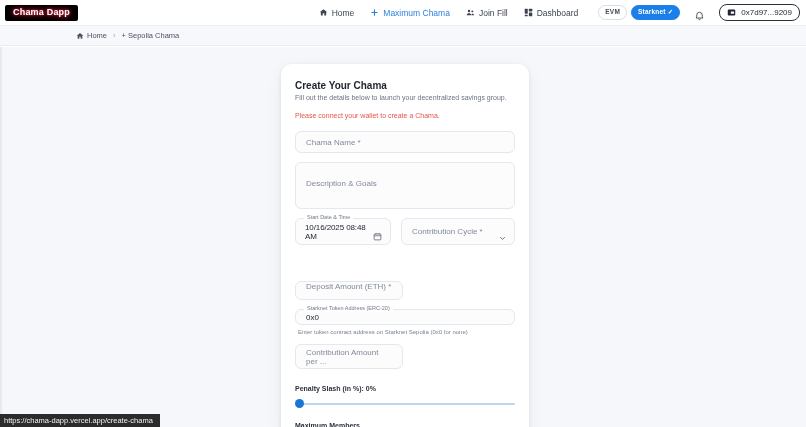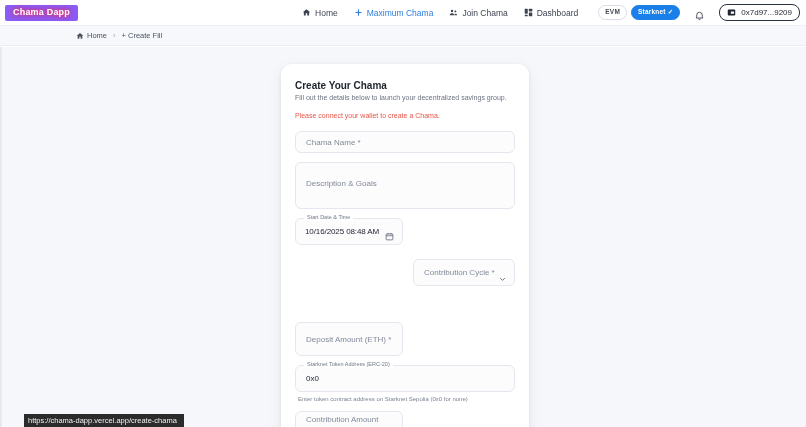--- a/index.html
+++ b/index.html
@@ -15,21 +15,21 @@
   .navbar {
     height: 26px;
     background: #ffffff;
     border-bottom: 1px solid #eceff3;
     display: flex;
     align-items: center;
     padding: 0 6px 0 5px;
     position: relative;
   }
   .logo {
-    background: #8b5cf6;
+    background: #000000;
     color: #ffffff;
     font-size: 9px;
     font-weight: bold;
     letter-spacing: .2px;
     padding: 3px 8px 4px;
     border-radius: 2px;
     text-shadow: 0 0 3px #ff3355, 0 0 6px #ff1a44;
     line-height: 1;
   }
   .nav-spacer { flex: 1; }
@@ -111,36 +111,36 @@
     border-radius: 6px;
     background: #fcfcfd;
     position: relative;
   }
   .field-ph { font-size: 8px; color: #828a98; }
 
   .f-name { height: 22px; display: flex; align-items: center; padding: 0 10px; margin-bottom: 9px; }
   .f-desc { height: 47px; padding: 9px 10px; margin-bottom: 9px; }
 
   .row { display: flex; gap: 10px; margin-bottom: 9px; }
-  .f-date { width: 108px; height: 27px; padding: 0 8px 0 9px; display: flex; align-items: center; justify-content: space-between; }
+  .f-date { width: 96px; height: 27px; padding: 0 8px 0 9px; display: flex; align-items: center; justify-content: space-between; }
   .f-date .val { font-size: 8px; color: #222833; letter-spacing: -.1px; }
   .float-lab {
     position: absolute; top: -4px; left: 8px;
     background: #ffffff; padding: 0 3px;
     font-size: 5.5px; color: #707987;
     line-height: 1;
   }
   .cal-ic { width: 9px; height: 9px; color: #4e5663; flex: none; }
 
-  .f-cycle { flex: 1; height: 27px; padding: 0 8px 0 10px; display: flex; align-items: center; justify-content: space-between; margin-top: 41px; }
+  .f-cycle { flex: 1; height: 27px; padding: 0 8px 0 10px; display: flex; align-items: center; justify-content: space-between; }
   .caret { width: 7px; height: 7px; color: #5b6270; }
 
-  .f-deposit { width: 108px; height: 34px; display: flex; align-items: center; padding: 0 10px; margin-bottom: 9px; margin-top: 36px; }
-
-  .f-token { height: 27px; display: flex; align-items: center; padding: 0 10px; }
+  .f-deposit { width: 108px; height: 19px; display: flex; align-items: flex-start; padding: 0 10px; margin-bottom: 9px; margin-top: 36px; }
+
+  .f-token { height: 16px; display: flex; align-items: center; padding: 0 10px; }
   .f-token .val { font-size: 8px; color: #222833; }
   .helper { font-size: 6px; color: #7b8392; margin: 4px 0 9px 3px; }
 
   .f-contrib { width: 108px; height: 25px; display: flex; align-items: center; padding: 0 10px; margin-bottom: 16px; }
 
   .slider-lab { font-size: 7px; font-weight: bold; color: #2b313c; margin-bottom: 7px; }
   .slider-wrap { position: relative; height: 10px; margin-bottom: 13px; }
   .slider-track {
     position: absolute; top: 4px; left: 2px; right: 0; height: 2px;
     background: #b9d6f3; border-radius: 2px;
@@ -155,21 +155,20 @@
   
   .statusbar {
     position: absolute;
     left: 0; bottom: 0;
     background: #2b2b2b;
     color: #f1f1f1;
     font-size: 7.5px;
     padding: 3px 7px 3px 4px;
     line-height: 1;
     white-space: nowrap;
-    margin-left: 24px;
   }
 </style>
 </head>
 <body>
 
 <div class="navbar">
   <div class="logo">Chama Dapp</div>
 
   <div class="nav-spacer"></div>
 
@@ -193,21 +192,21 @@
     </div>
 
     <div class="nav-link">
       <span class="nav-ic">
         <svg viewBox="0 0 24 24" fill="currentColor">
             <circle cx="8" cy="8" r="3.2"></circle>
             <circle cx="17" cy="9" r="2.6"></circle>
             <path d="M2 19c0-3.3 2.7-5 6-5s6 1.7 6 5zM14.5 19c0-2.4 1.3-4 3.5-4s3.5 1.6 3.5 4z"></path>
           </svg>
       </span>
-      <span>Join Chama</span>
+      <span>Join Fill</span>
     </div>
 
     <div class="nav-link">
       <span class="nav-ic">
         <svg viewBox="0 0 24 24" fill="currentColor">
             <rect x="2" y="2" width="8" height="13" rx="1"></rect>
             <rect x="13" y="2" width="9" height="7" rx="1"></rect>
             <rect x="13" y="12" width="9" height="10" rx="1"></rect>
             <rect x="2" y="18" width="8" height="4" rx="1"></rect>
           </svg>
@@ -242,21 +241,21 @@
 <div class="crumbbar">
   <div class="crumb">
     <span class="crumb-ic">
       <svg viewBox="0 0 24 24" fill="currentColor">
           <path d="M12 3 2 11h3v9h5v-6h4v6h5v-9h3z"></path>
         </svg>
     </span>
     <span>Home</span>
   </div>
   <span class="crumb-sep">›</span>
-  <span class="crumb">+ Create Fill</span>
+  <span class="crumb">+ Sepolia Chama</span>
 </div>
 
 <div class="page">
 
   <div class="card">
 
     <div class="card-title">Create Your Chama</div>
     <div class="card-sub">Fill out the details below to launch your decentralized savings group.</div>
     <div class="card-warn">Please connect your wallet to create a Chama.</div>
 

